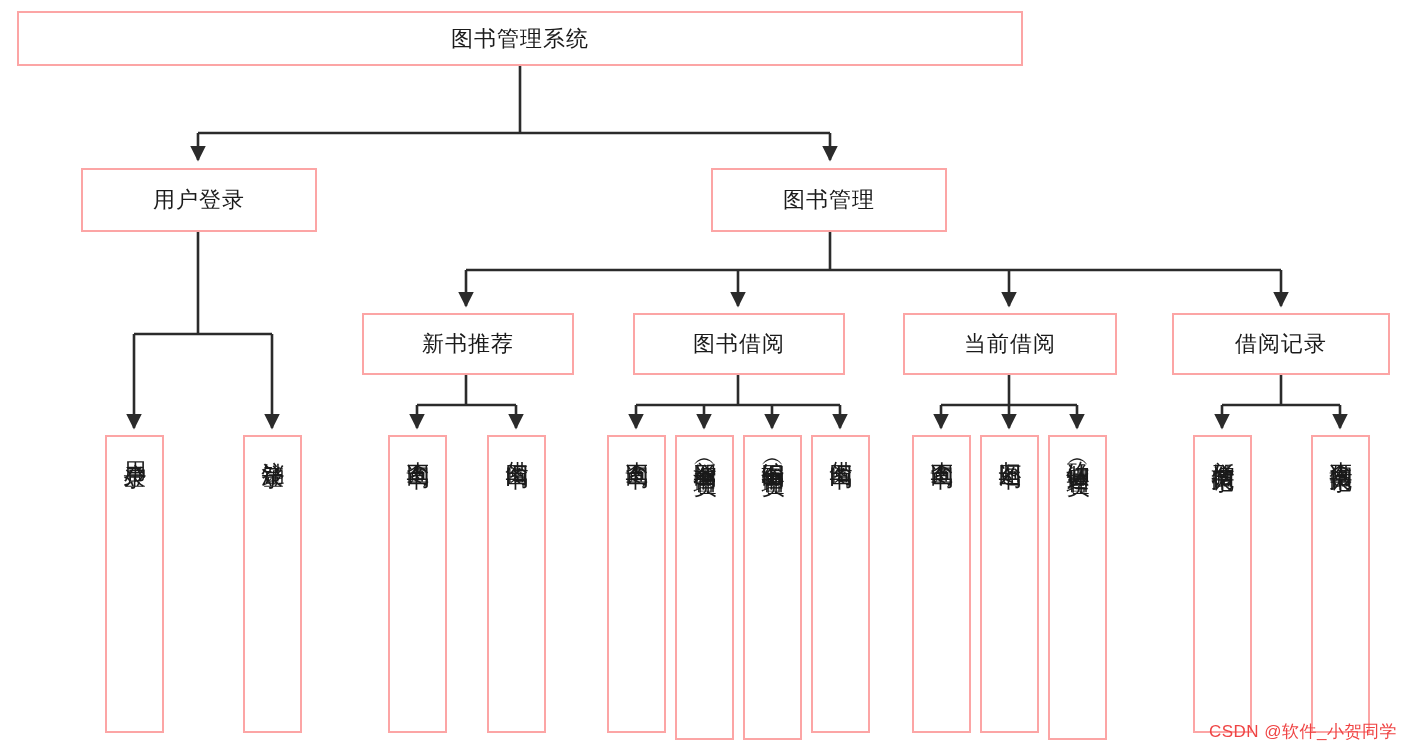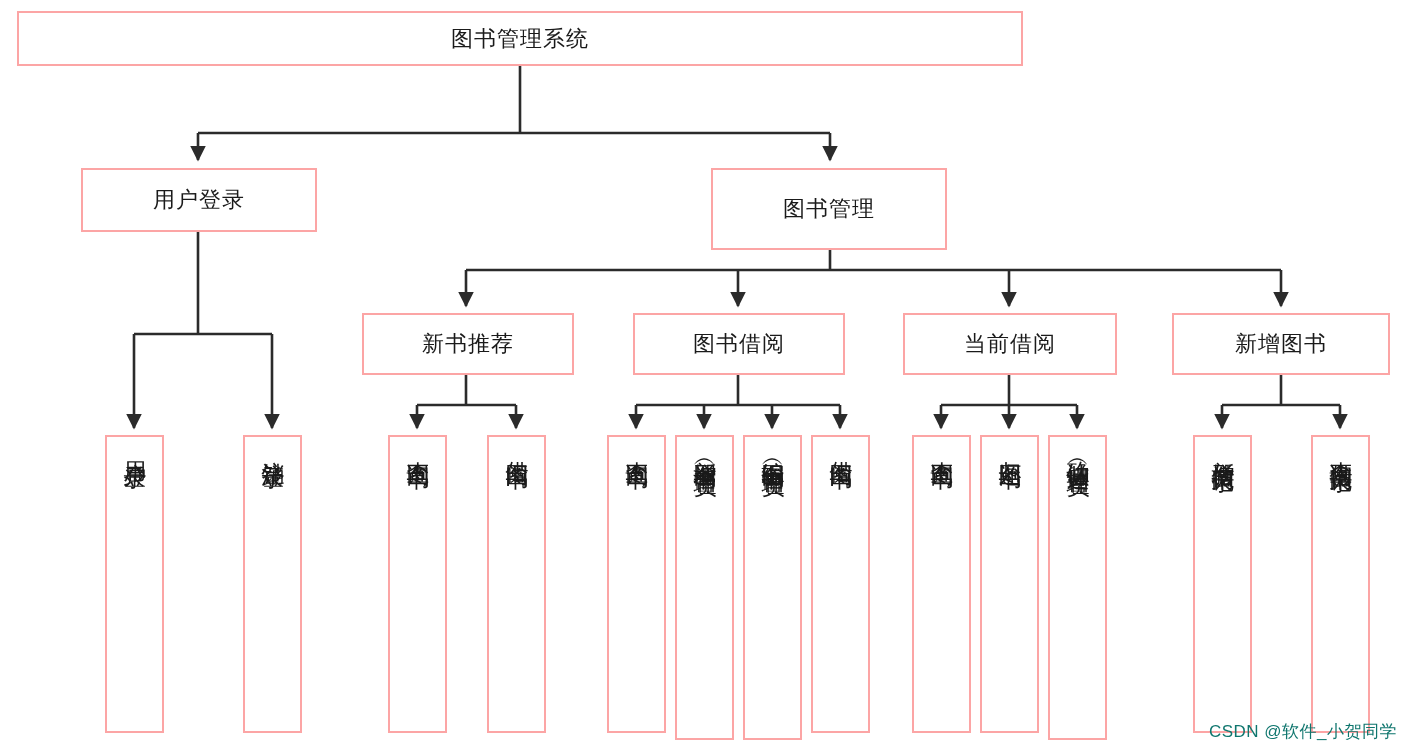--- a/index.html
+++ b/index.html
@@ -27,21 +27,21 @@
     writing-mode:vertical-rl;
     text-orientation:upright;
     font-size:23px;
     line-height:1.04;
     letter-spacing:2px;
     white-space:nowrap;
     color:#1a1a1a;
   }
   #watermark{
     position:absolute;right:8px;bottom:4px;
-    font-size:17px;color:#0f766e;letter-spacing:.5px;
+    font-size:17px;color:#ef4444;letter-spacing:.5px;
     white-space:nowrap;
   }
 </style>
 </head>
 <body>
 
 <div id="stage">
 
   <svg class="edges" viewBox="0 0 1405 747" xmlns="http://www.w3.org/2000/svg">
     <defs>
@@ -93,35 +93,35 @@
     </g>
   </svg>
 
   <div class="node h" style="left:17px;top:11px;width:1006px;height:55px;">
     <span>图书管理系统</span>
   </div>
 
   <div class="node h" style="left:81px;top:168px;width:236px;height:64px;">
     <span>用户登录</span>
   </div>
-  <div class="node h" style="left:711px;top:168px;width:236px;height:82px;">
+  <div class="node h" style="left:711px;top:168px;width:236px;height:64px;">
     <span>图书管理</span>
   </div>
 
   <div class="node h" style="left:633px;top:313px;width:212px;height:62px;">
     <span>图书借阅</span>
   </div>
   <div class="node h" style="left:362px;top:313px;width:212px;height:62px;">
     <span>新书推荐</span>
   </div>
   <div class="node h" style="left:903px;top:313px;width:214px;height:62px;">
     <span>当前借阅</span>
   </div>
   <div class="node h" style="left:1172px;top:313px;width:218px;height:62px;">
-    <span>新增图书</span>
+    <span>借阅记录</span>
   </div>
 
   <div class="node v" style="left:105px;top:435px;width:59px;height:298px;">
     <span class="vtext">用户登录</span>
   </div>
   <div class="node v" style="left:243px;top:435px;width:59px;height:298px;">
     <span class="vtext">注销登录</span>
   </div>
 
   <div class="node v" style="left:388px;top:435px;width:59px;height:298px;">

